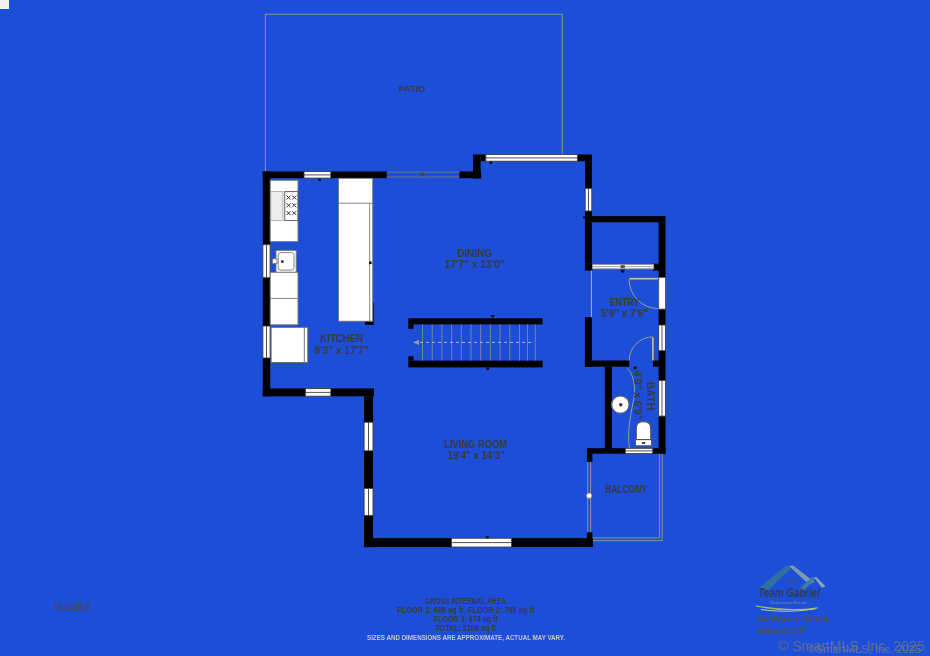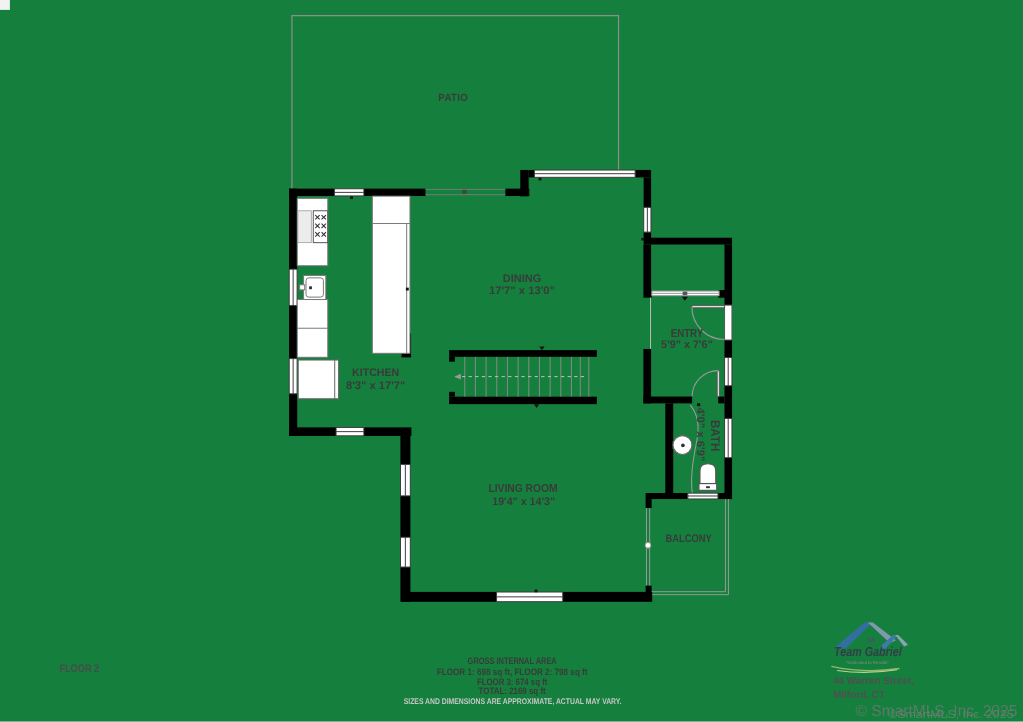--- a/index.html
+++ b/index.html
@@ -1,17 +1,17 @@
 <!DOCTYPE html>
 <html><head>
 <meta charset="utf-8">
 <style>
   html,body{margin:0;padding:0;}
   body{width:930px;height:656px;background:#ffffff;font-family:"Liberation Sans",sans-serif;overflow:hidden;}
-  #page{position:relative;width:930px;height:656px;background:#15803d;}
+  #page{position:relative;width:930px;height:656px;background:#1d4ed8;}
   text{font-family:"Liberation Sans",sans-serif;}
 </style>
 </head>
 <body>
 <div id="page">
 <svg width="930" height="656" viewBox="0 0 930 656" style="position:absolute;left:0;top:0">
 
 <rect x="0" y="0" width="9" height="9" fill="#f2f2f2"></rect>
 
 <path d="M265.4 171.5 L265.4 14.2 L562.3 14.2 L562.3 155" fill="none" stroke="#8d8d8d" stroke-width="1.1"></path>

